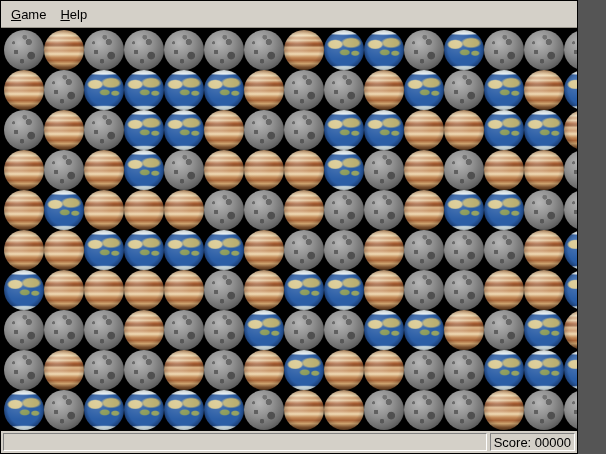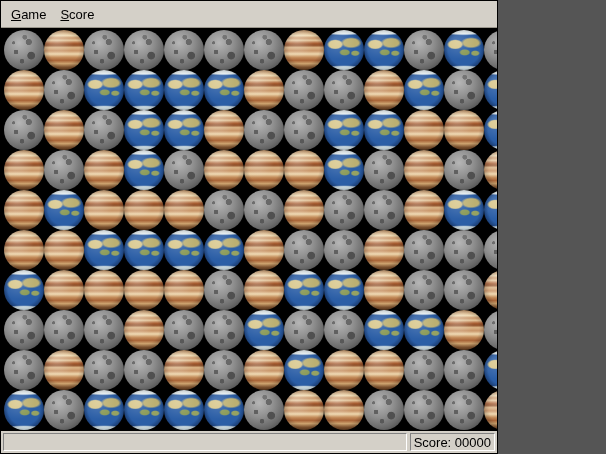--- a/index.html
+++ b/index.html
@@ -1,18 +1,18 @@
 <!DOCTYPE html>
 <html><head>
 <meta charset="utf-8">
 <style>
   html,body { margin:0; padding:0; background:#555; }
   * { box-sizing:border-box; }
   .window {
-    width:498px; height:454px;
+    width:578px; height:454px;
     border:1px solid #000;
     background:#d4d0c8;
     display:flex; flex-direction:column;
     font-family:"Liberation Sans", sans-serif;
     overflow:hidden;
   }
   
   .menubar {
     height:27px; flex:0 0 27px;
     background:#d4d0c8;
@@ -100,21 +100,21 @@
     white-space:nowrap;
   }
 </style>
 </head>
 <body>
 
 <div class="window">
 
   <div class="menubar">
     <span class="menu-item">Game</span>
-    <span class="menu-item">Score</span>
+    <span class="menu-item">Help</span>
   </div>
 
   <div class="game-area">
     <div class="board">
         <div class="ball moon"></div>
         <div class="ball jupiter"></div>
         <div class="ball moon"></div>
         <div class="ball moon"></div>
         <div class="ball moon"></div>
         <div class="ball moon"></div>

